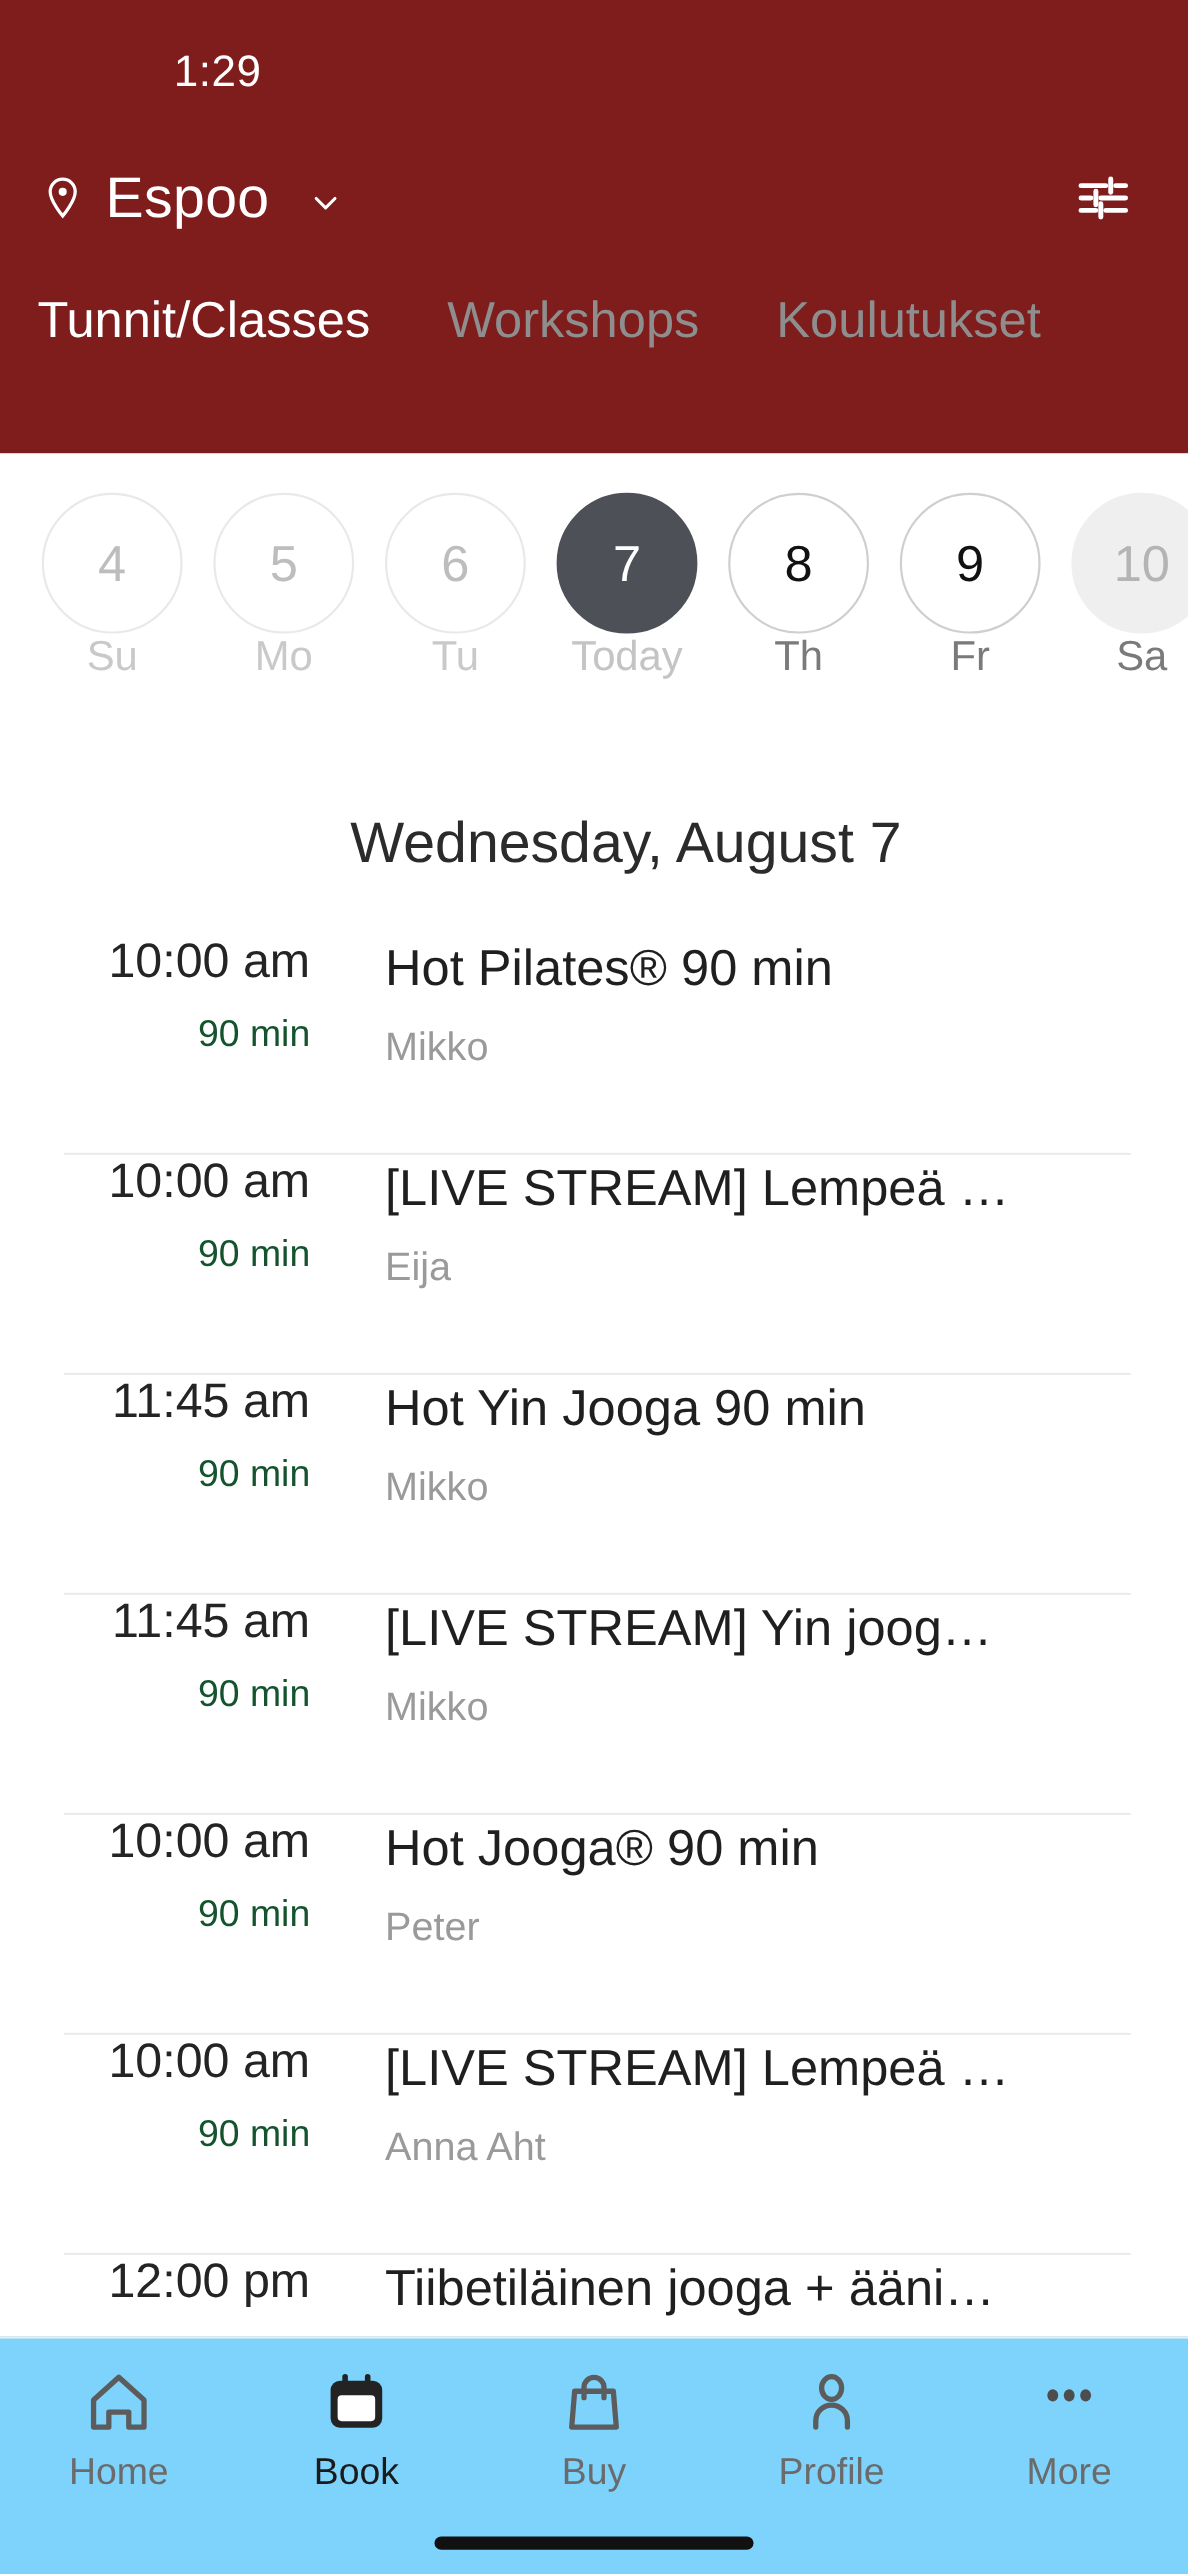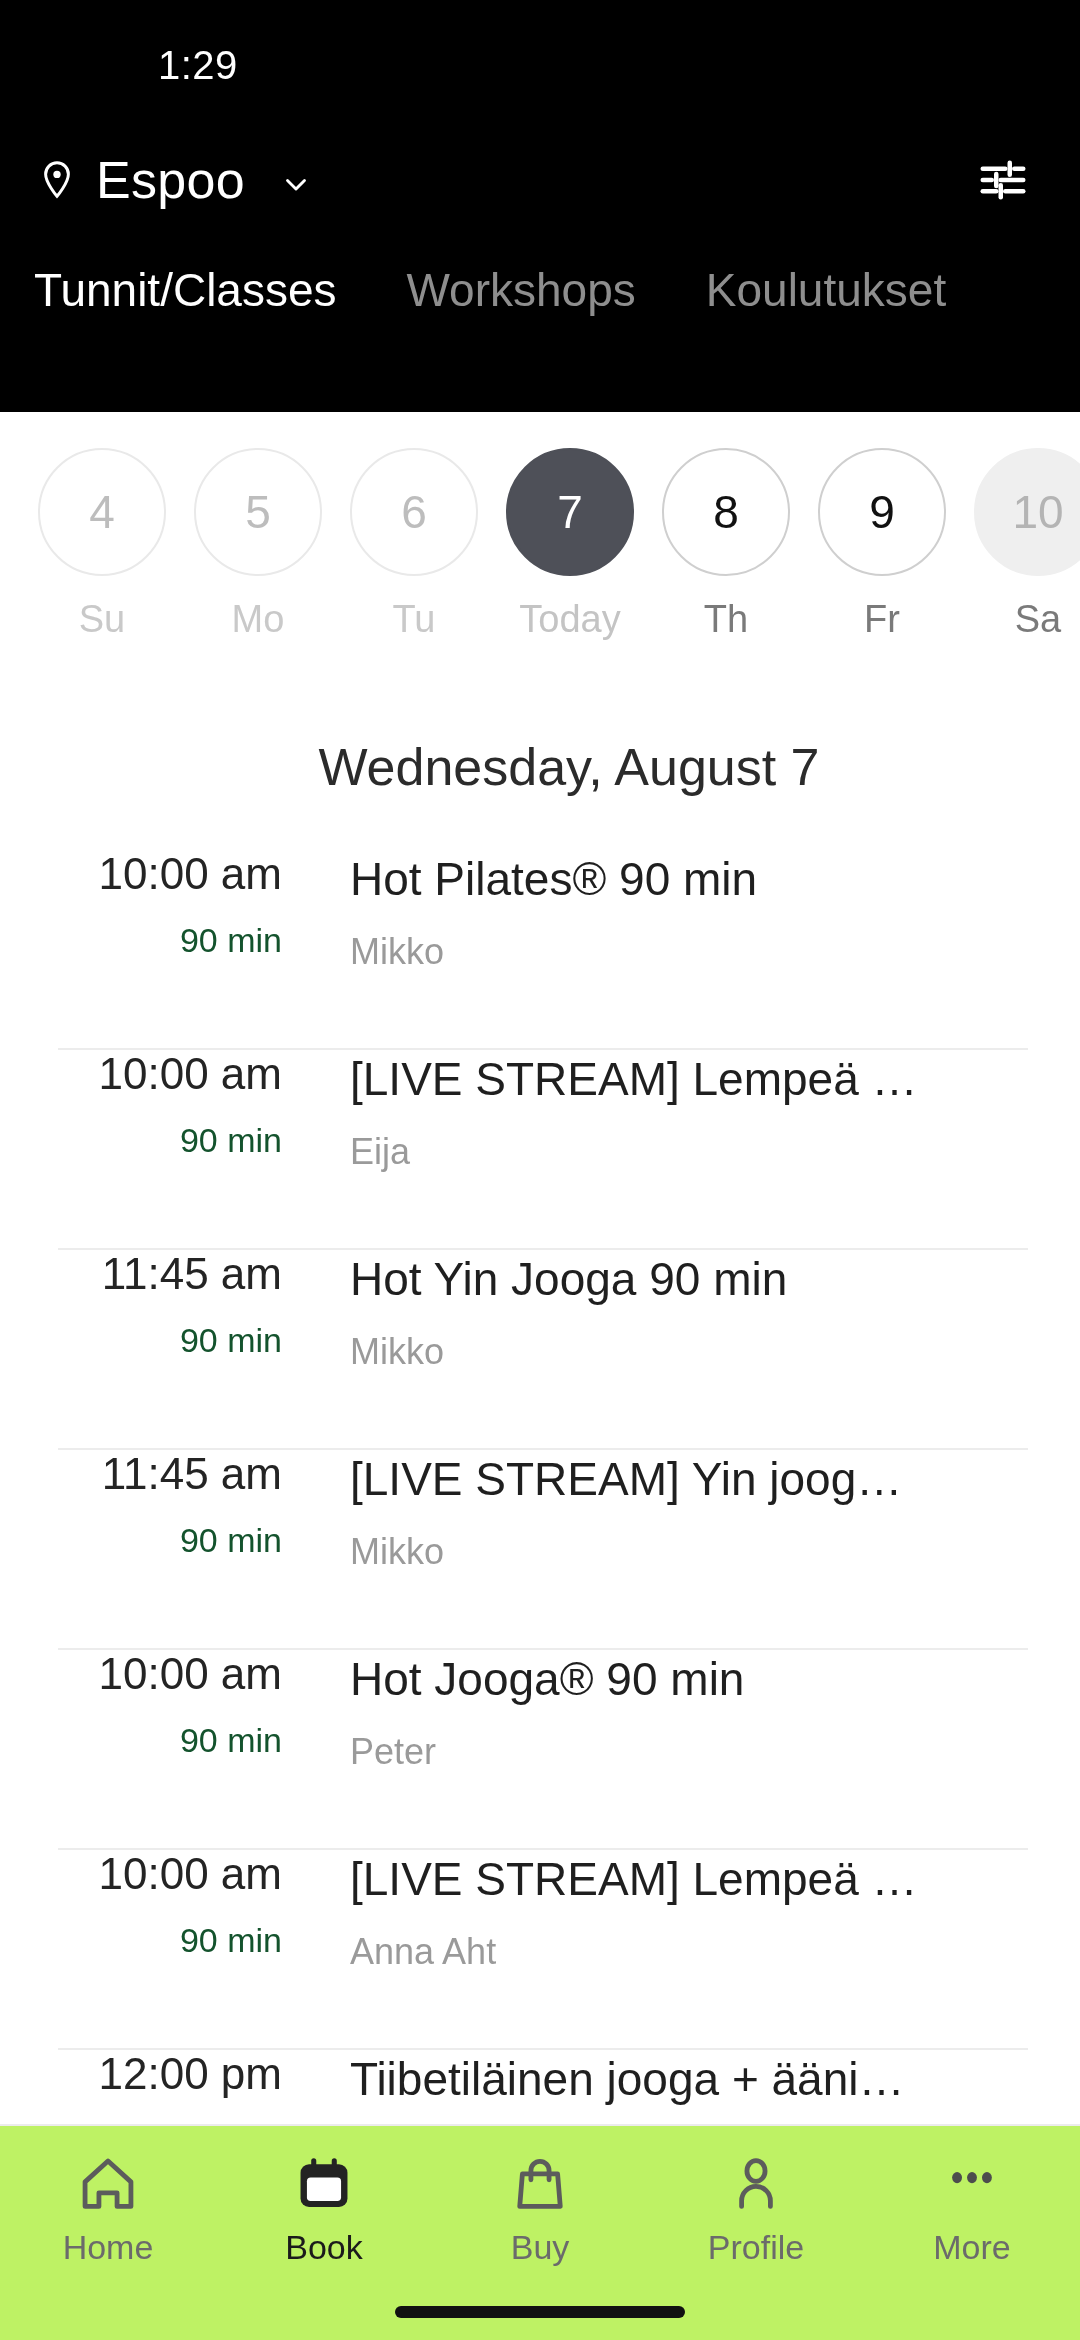--- a/index.html
+++ b/index.html
@@ -19,21 +19,21 @@
     position: relative;
     width: 1080px;
     height: 2340px;
     background: #ffffff;
     display: flex;
     flex-direction: column;
   }
 
   
   .header-block {
-    background: #000000;
+    background: #7f1d1d;
     color: #ffffff;
     flex: 0 0 auto;
     height: 412px;
     position: relative;
   }
 
   .status-bar {
     height: 120px;
     display: flex;
     align-items: center;
@@ -138,21 +138,20 @@
     background: #4e5058;
     border: 2px solid #4e5058;
     color: #ffffff;
   }
   .date-circle.muted-fill {
     background: #efefef;
     border: 2px solid #efefef;
     color: #b4b4b4;
   }
   .date-dow {
-    margin-top: 22px;
     font-size: 38px;
     color: #c9c9c9;
   }
   .date-dow.enabled { color: #7a7a7a; }
   .date-dow.selected { color: #c4c4c4; }
 
   
   .day-heading {
     font-size: 52px;
     color: #2b2b2b;
@@ -224,21 +223,21 @@
     color: #9a9a9a;
     margin-top: 22px;
     line-height: 1.2;
   }
 
   
   .bottom-nav {
     flex: 0 0 auto;
     height: 188px;
     border-top: 2px solid #ececec;
-    background: #bef264;
+    background: #7dd3fc;
     display: flex;
     align-items: flex-start;
     padding-top: 26px;
   }
   .nav-item {
     flex: 1 1 0;
     display: flex;
     flex-direction: column;
     align-items: center;
     gap: 14px;

